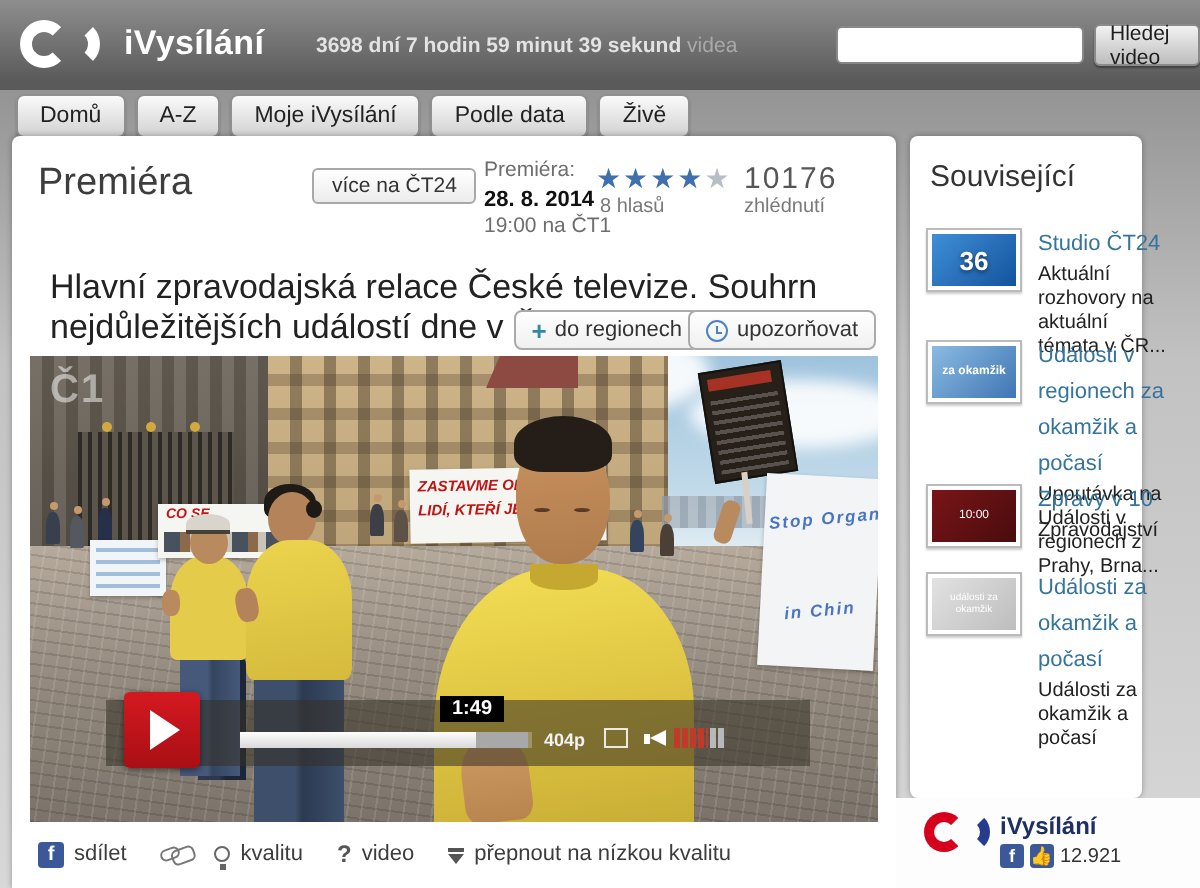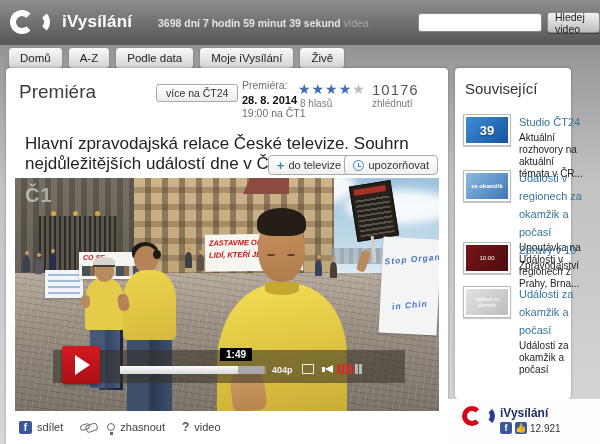--- a/index.html
+++ b/index.html
@@ -206,43 +206,43 @@
     <div class="abs hdr-stats">
       <span>3698 dní 7 hodin 59 minut 39 sekund</span><span class="suffix"> videa</span>
     </div>
     <input class="abs search-input" value="" style="">
     <div class="abs search-btn">Hledej video</div>
   </div>
 
   <div class="abs tabs">
     <div class="tab">Domů</div>
     <div class="tab">A-Z</div>
+    <div class="tab">Moje iVysílání</div>
     <div class="tab">Podle data</div>
-    <div class="tab">Moje iVysílání</div>
     <div class="tab">Živě</div>
   </div>
 
   <div class="abs main-panel">
     <div class="abs title">Premiéra</div>
     <div class="abs more-btn">více na ČT24</div>
     <div class="abs premiere">
       <span>Premiéra:</span><br>
       <b>28. 8. 2014</b><br>
       <span>19:00 na ČT1</span>
     </div>
     <div class="abs stars">
       <span class="on">★★★★</span><span class="off">★</span>
     </div>
     <div class="abs votes">8 hlasů</div>
     <div class="abs views-count">10176</div>
     <div class="abs views-label">zhlédnutí</div>
     <div class="abs desc">Hlavní zpravodajská relace České televize. Souhrn nejdůležitějších událostí dne v ČR i ve světě.</div>
     <div class="abs pill-btn btn-playlist">
       <span class="plus">+</span>
-      <span>do televize</span>
+      <span>do regionech</span>
     </div>
     <div class="abs pill-btn btn-notify">
       <span class="clock-ic"></span>
       <span>upozorňovat</span>
     </div>
 
     <div class="abs video">
 
       <div class="abs cloud" style="left:250px;top:-12px;width:90px;height:40px;"></div>
       <div class="abs cloud" style="left:330px;top:12px;width:110px;height:34px;"></div>
@@ -326,35 +326,39 @@
     <div class="abs toolbar">
       <div class="tb-item">
         <span class="fb-ic">f</span>
         <span>sdílet</span>
       </div>
       <div class="tb-item">
         <span class="link-ic"></span>
       </div>
       <div class="tb-item">
         <span class="bulb-ic"></span>
-        <span>zhasnout</span>
+        <span>kvalitu</span>
       </div>
       <div class="tb-item">
         <span class="help-ic">?</span>
         <span>video</span>
       </div>
+      <div class="tb-item">
+        <span class="down-ic"></span>
+        <span>přepnout na nízkou kvalitu</span>
+      </div>
     </div>
   </div>
 
   <div class="abs side-panel">
     <div class="abs side-title">Související</div>
 
     <div class="abs side-item" style="top:44px;">
       <span class="thumb">
-          <span class="inner th-24">39</span>
+          <span class="inner th-24">36</span>
         </span>
       <span class="side-text">
         <span class="side-link">Studio ČT24</span>
         <div class="side-desc">Aktuální rozhovory na aktuální témata v ČR...</div>
       </span>
     </div>
 
     <div class="abs side-item" style="top:100px;">
       <span class="thumb">
           <span class="inner th-zaok">za okamžik</span>

